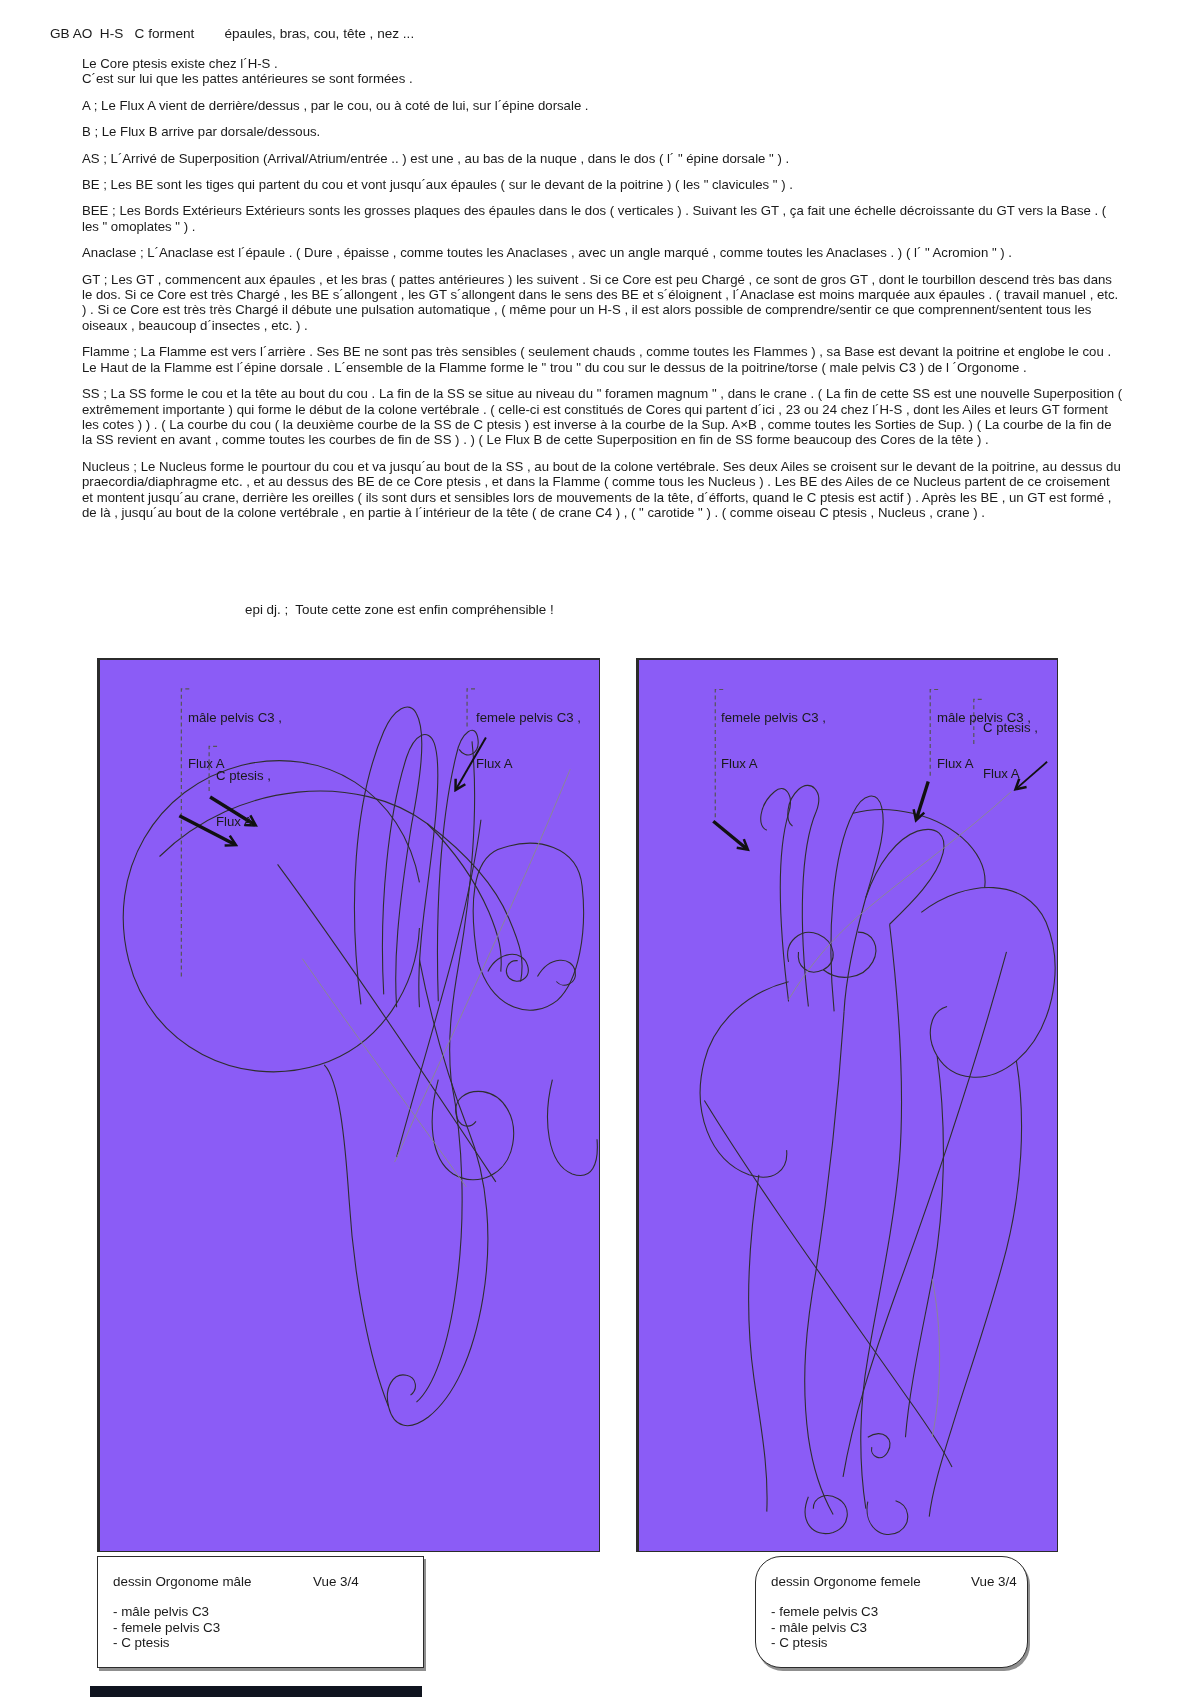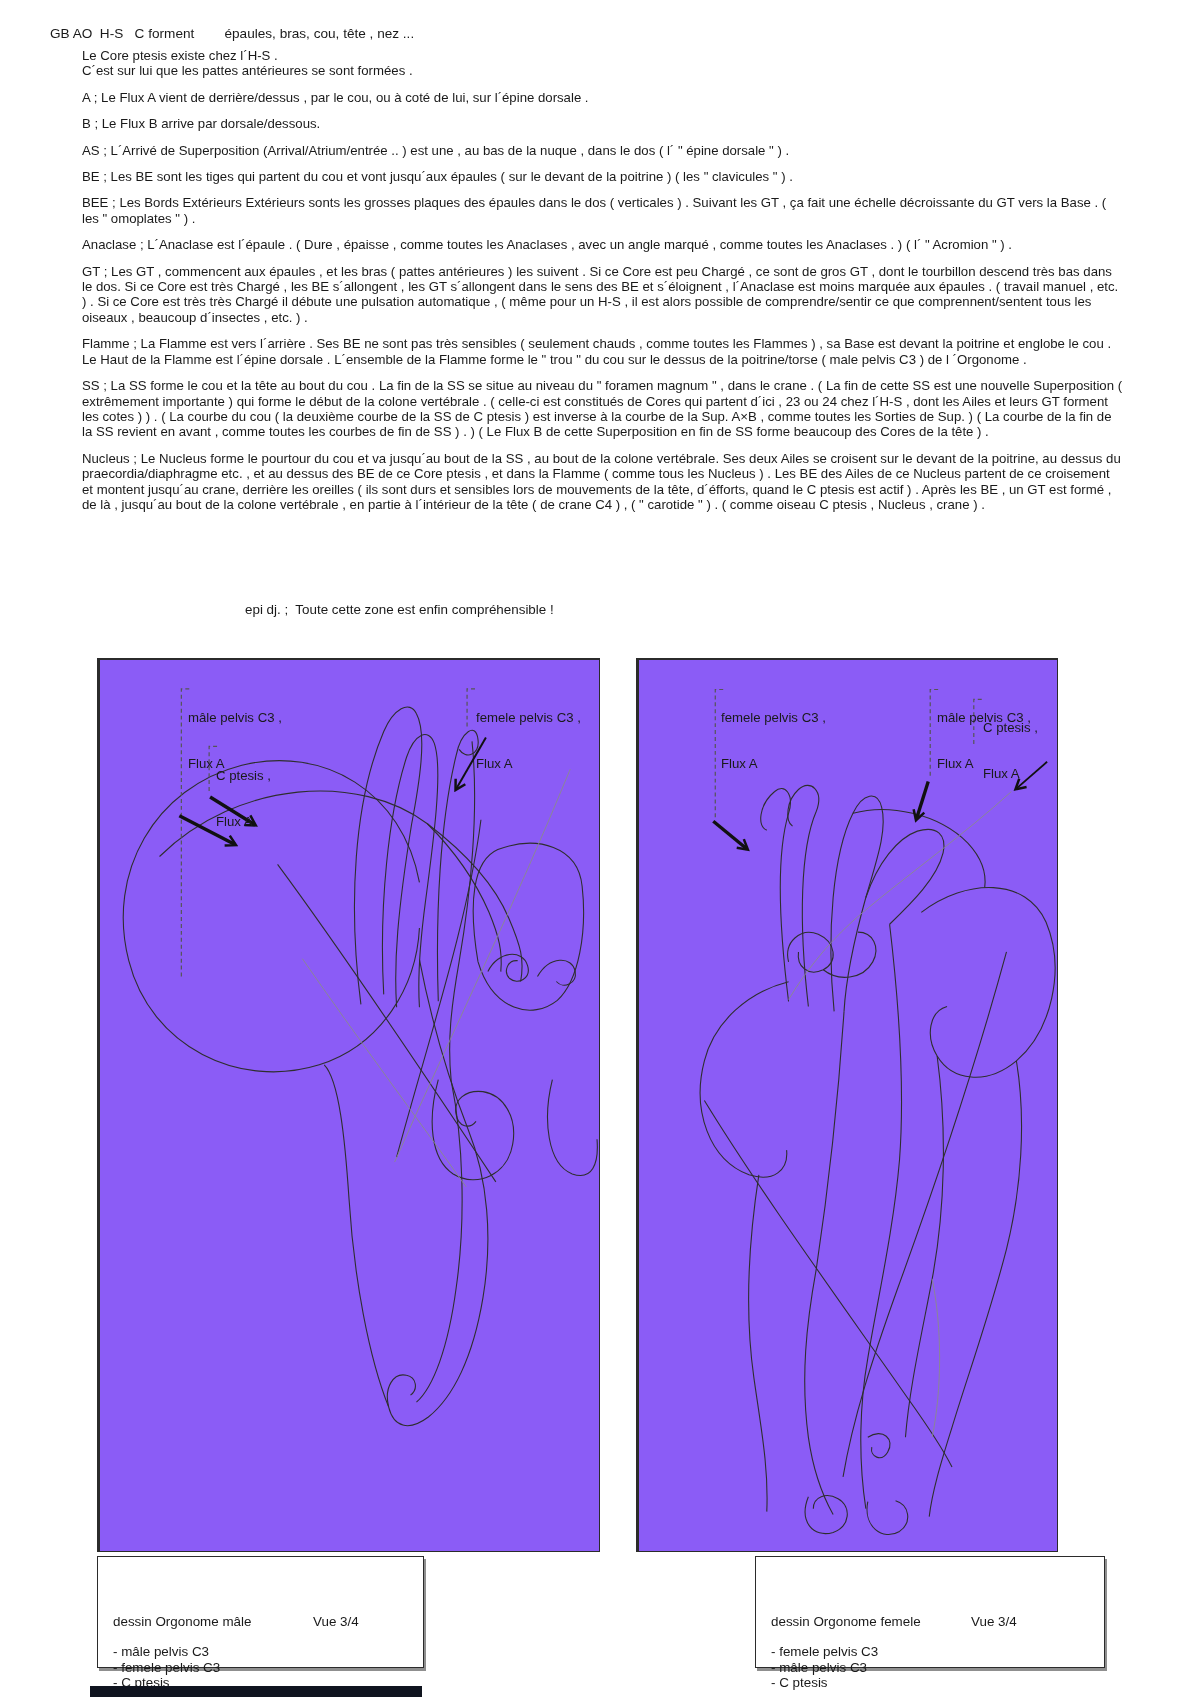--- a/index.html
+++ b/index.html
@@ -2,37 +2,37 @@
 <html><head>
 <meta charset="utf-8">
 <style>
   html,body{margin:0;padding:0;}
   body{
     width:1200px;height:1697px;position:relative;background:#ffffff;
     font-family:"Liberation Sans","DejaVu Sans",sans-serif;color:#1a1a1a;
     overflow:hidden;
   }
   .header{position:absolute;left:50px;top:26px;font-size:13.6px;white-space:pre;}
-  .paras{position:absolute;left:82px;top:48px;width:1041px;font-size:13.2px;line-height:15.4px;}
+  .paras{position:absolute;left:82px;top:56px;width:1041px;font-size:13.2px;line-height:15.4px;}
   .paras p{margin:0 0 11px 0;white-space:pre-line;}
   .epi{position:absolute;left:245px;top:602px;font-size:13.4px;white-space:pre;}
 
   .panel{position:absolute;top:658px;height:894px;box-sizing:border-box;
          border:1.5px solid #2b2b2b;border-left-width:3px;border-top-width:2.5px;background:#8b5cf6;}
   .panel.pl{left:97px;width:503px;}
   .panel.pr{left:636px;width:422px;}
   .panel svg{position:absolute;left:0;top:0;width:100%;height:100%;display:block;}
   .lbl{position:absolute;font-size:13.2px;line-height:15.2px;white-space:pre;}
 
   .caption{position:absolute;top:1556px;height:112px;box-sizing:border-box;background:#fff;
            border:1.5px solid #2b2b2b;box-shadow:2px 3px 0 #8f8f8f;
            font-size:13.4px;padding:17px 0 0 15px;}
   .caption.cl{left:97px;width:327px;}
-  .caption.cr{left:755px;width:350px;}
-  .cap-title{display:flex;margin-top:40px;}
+  .caption.cr{left:755px;width:273px;border-radius:26px;}
+  .cap-title{display:flex;}
   .cap-title .t{width:200px;}
   .cap-items{margin-top:15px;line-height:15.6px;}
 
   .bottom-bar{position:absolute;left:90px;top:1686px;width:332px;height:11px;background:#10141f;}
 </style>
 </head>
 <body style="color: rgb(26, 26, 26);">
 
 <div class="header">GB AO  H-S   C forment        épaules, bras, cou, tête , nez ...</div>
 

